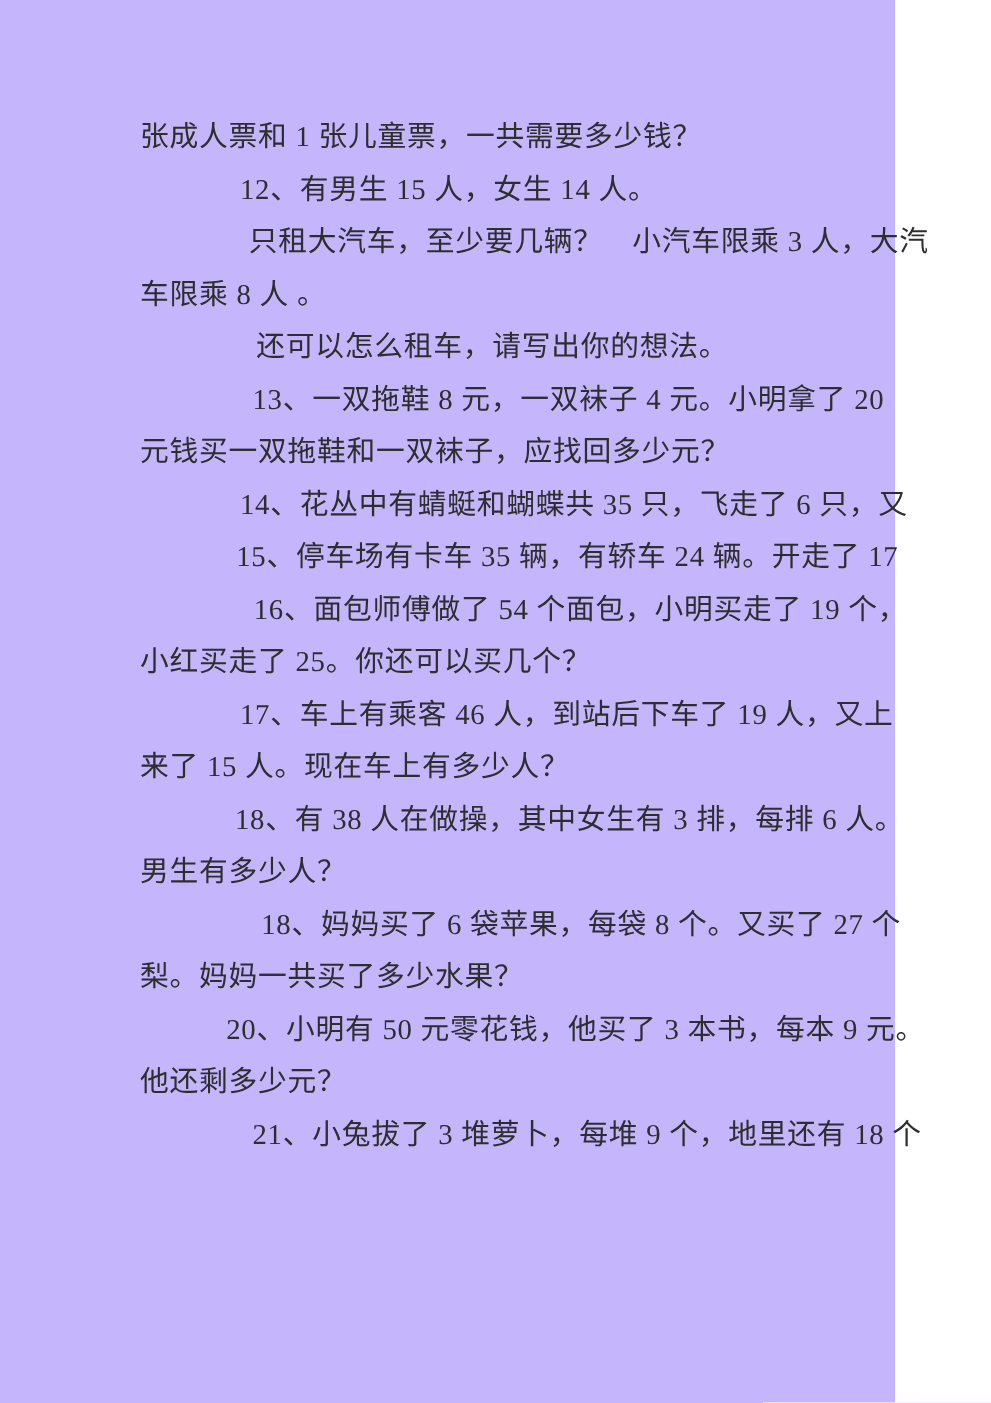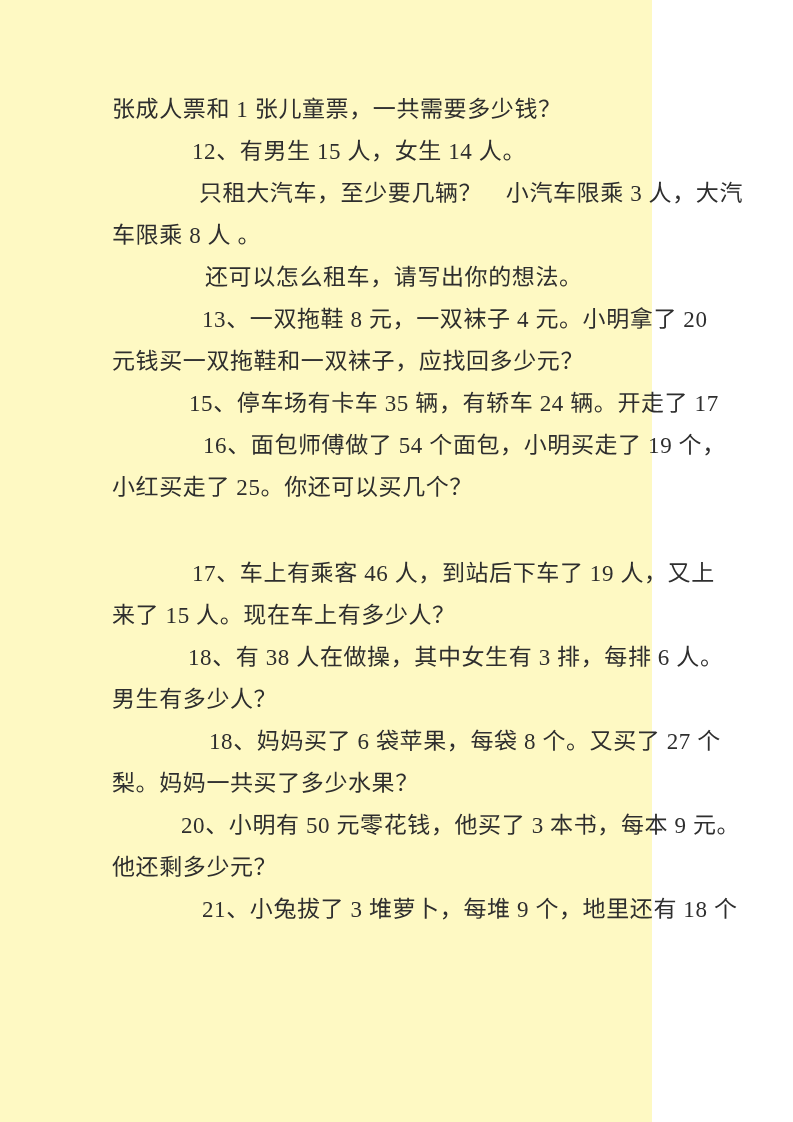--- a/index.html
+++ b/index.html
@@ -11,23 +11,23 @@
     width: 793px;
     height: 1122px;
     position: relative;
     overflow: hidden;
     font-family: "Liberation Serif", "DejaVu Serif", serif;
   }
   .page {
     position: absolute;
     left: 0;
     top: 0;
-    width: 652px;
+    width: 716px;
     height: 1122px;
-    background: #fef9c3;
+    background: #c4b5fd;
   }
   .doc-text {
     position: absolute;
     left: 112px;
     top: 89px;
     width: 575px;
     color: #2e2e2e;
   }
   .line {
     height: 42px;
@@ -43,24 +43,25 @@
 
 <div class="page">
   <div class="doc-text">
     <div class="line" style="padding-left: 0px;">张成人票和 1 张儿童票，一共需要多少钱？</div>
     <div class="line" style="padding-left: 80px;">12、有男生 15 人，女生 14 人。</div>
     <div class="line" style="padding-left: 87px;">只租大汽车，至少要几辆？　小汽车限乘 3 人，大汽</div>
     <div class="line" style="padding-left: 0px;">车限乘 8 人 。</div>
     <div class="line" style="padding-left: 93px;">还可以怎么租车，请写出你的想法。</div>
     <div class="line" style="padding-left: 90px;">13、一双拖鞋 8 元，一双袜子 4 元。小明拿了 20</div>
     <div class="line" style="padding-left: 0px;">元钱买一双拖鞋和一双袜子，应找回多少元？</div>
+    <div class="line" style="padding-left: 80px;">14、花丛中有蜻蜓和蝴蝶共 35 只，飞走了 6 只，又</div>
     <div class="line" style="padding-left: 77px;">15、停车场有卡车 35 辆，有轿车 24 辆。开走了 17</div>
     <div class="line" style="padding-left: 91px; text-align: center;">16、面包师傅做了 54 个面包，小明买走了 19 个，</div>
     <div class="line" style="padding-left: 0px;">小红买走了 25。你还可以买几个？</div>
-    <div class="line" style="padding-left: 80px; margin-top: 44px;">17、车上有乘客 46 人，到站后下车了 19 人，又上</div>
+    <div class="line" style="padding-left: 80px;">17、车上有乘客 46 人，到站后下车了 19 人，又上</div>
     <div class="line" style="padding-left: 0px;">来了 15 人。现在车上有多少人？</div>
     <div class="line" style="padding-left: 76px;">18、有 38 人在做操，其中女生有 3 排，每排 6 人。</div>
     <div class="line" style="padding-left: 0px;">男生有多少人？</div>
     <div class="line" style="padding-left: 97px;">18、妈妈买了 6 袋苹果，每袋 8 个。又买了 27 个</div>
     <div class="line" style="padding-left: 0px;">梨。妈妈一共买了多少水果？</div>
     <div class="line" style="padding-left: 69px;">20、小明有 50 元零花钱，他买了 3 本书，每本 9 元。</div>
     <div class="line" style="padding-left: 0px;">他还剩多少元？</div>
     <div class="line" style="padding-left: 90px;">21、小兔拔了 3 堆萝卜，每堆 9 个，地里还有 18 个</div>
   </div>
 </div>

